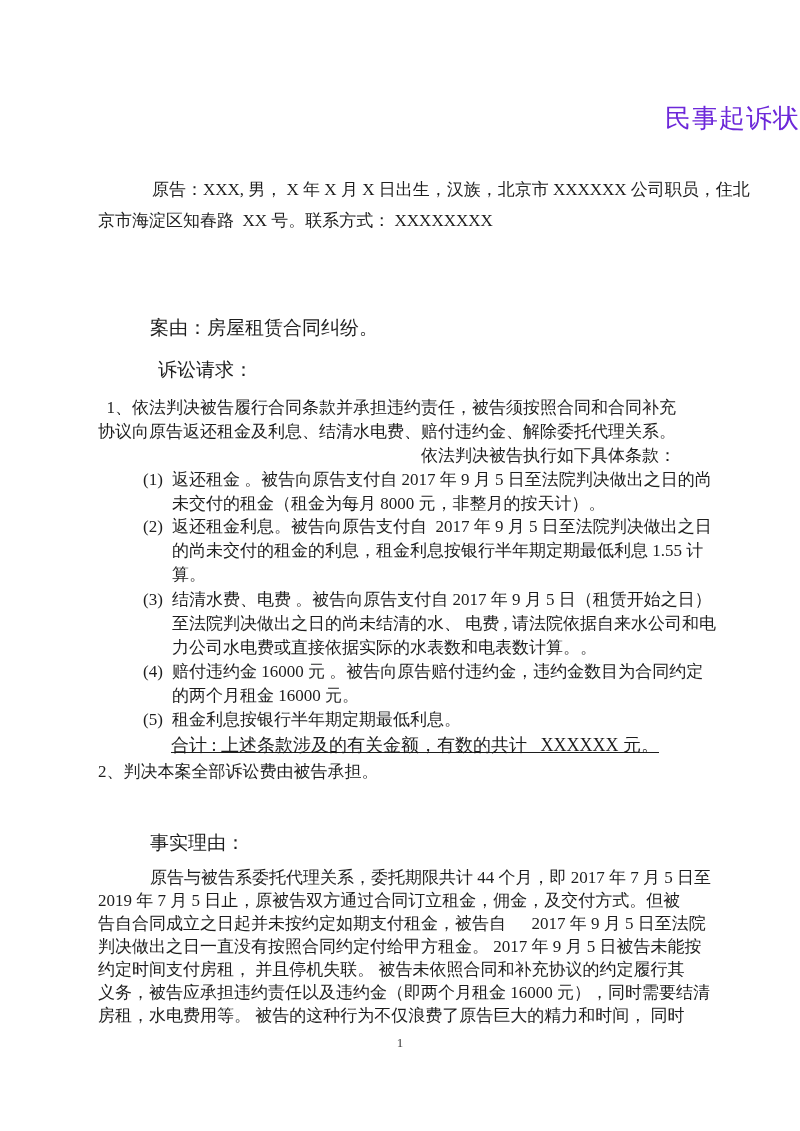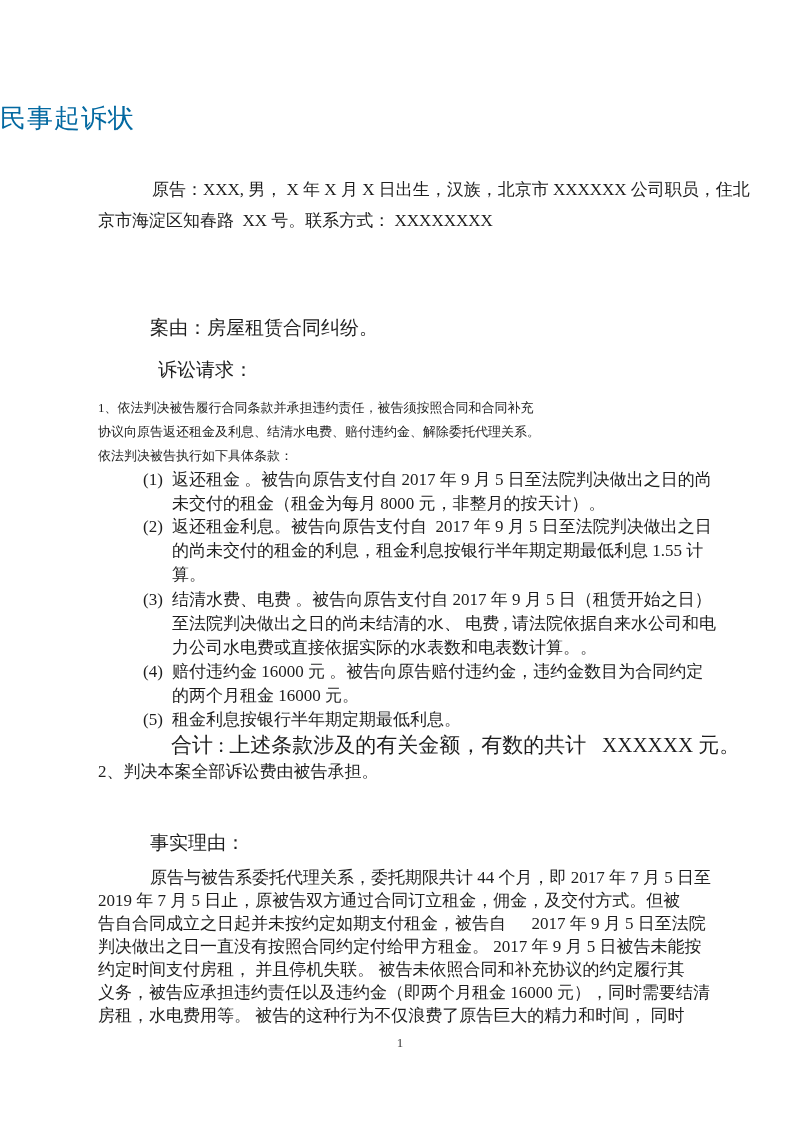--- a/index.html
+++ b/index.html
@@ -7,39 +7,39 @@
     position:relative;
     width:800px;height:1131px;
     background:#ffffff;
     font-family:"Liberation Serif","DejaVu Serif",serif;
     color:#1d1d1d;
     overflow:hidden;
   }
   .abs{position:absolute;white-space:pre;}
   .doc-title{
     top:101px;left:0;width:800px;
-    text-align:left;
+    text-align:right;
     font-size:26px;line-height:36px;
     letter-spacing:1px;
-    color:#0369a1;
+    color:#6d28d9;
   }
   .p-plaintiff{top:174px;left:98px;font-size:17px;line-height:31px;text-indent:54px;}
   .p-defendant{top:252px;left:98px;font-size:17px;line-height:30px;text-indent:52px;}
   .p-cause{top:314px;left:98px;font-size:19px;line-height:28px;text-indent:52px;}
   .p-claims-heading{top:356px;left:106px;font-size:19px;line-height:28px;text-indent:52px;}
-  .p-intro{top:396px;left:98px;font-size:13px;line-height:24px;}
+  .p-intro{top:396px;left:98px;font-size:17px;line-height:24px;text-align:right;}
   .claim-item{position:absolute;left:143px;display:flex;font-size:17px;line-height:24px;}
   .claim-item .marker{width:29px;flex:0 0 29px;white-space:pre;}
   .claim-item .itext{white-space:pre;}
   .item-1{top:468px;}
   .item-2{top:515px;}
   .item-3{top:588px;}
   .item-4{top:660px;}
   .item-5{top:708px;}
-  .p-total{top:733px;left:171px;font-size:21px;line-height:24px;}
+  .p-total{top:733px;left:171px;font-size:18px;line-height:24px;text-decoration:underline;}
   .p-claim2{top:760px;left:98px;font-size:17px;line-height:24px;}
   .p-facts-heading{top:828px;left:98px;font-size:19px;line-height:30px;text-indent:52px;text-align:center;}
   .p-facts{top:866px;left:98px;font-size:17px;line-height:23px;text-indent:52px;}
   .page-number{top:1034px;left:0;width:800px;text-align:center;font-size:13px;line-height:18px;color:#3a3a3a;}
 </style>
 </head>
 <body>
 
 <div class="page">
 

